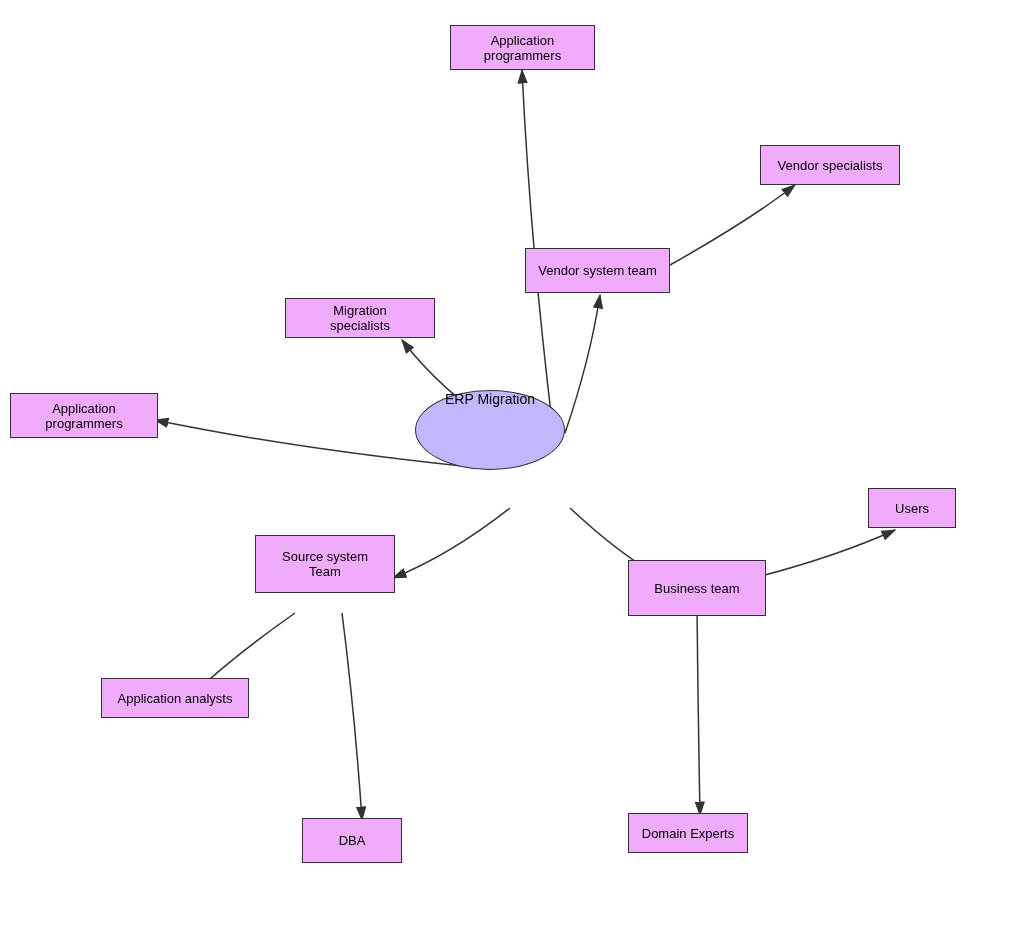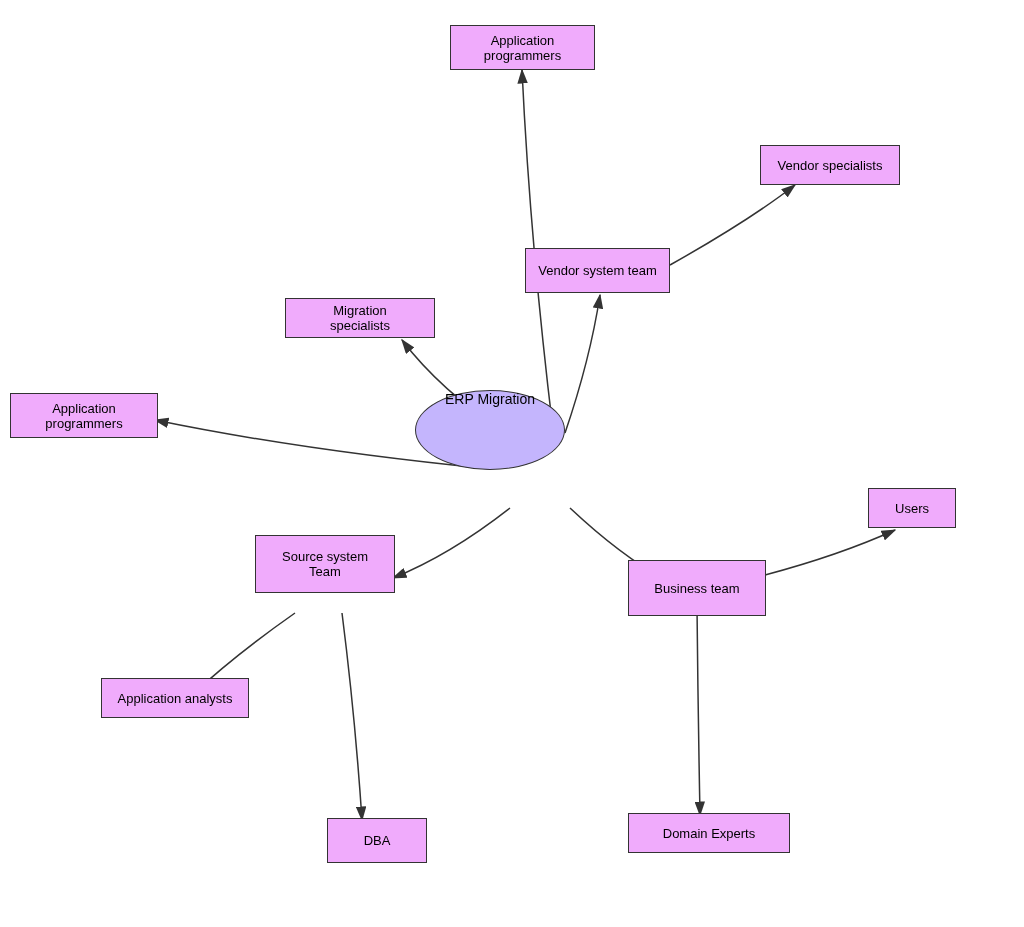--- a/index.html
+++ b/index.html
@@ -115,21 +115,21 @@
   </div>
 
   <div class="node-box" style="left: 868px; top: 488px; width: 88px; height: 40px; padding: 4px;">
     <span>Users</span>
   </div>
 
   <div class="node-box" style="left: 72px; top: 678px; width: 148px; height: 40px; padding: 4px; margin-left: 29px;">
     <span>Application analysts</span>
   </div>
 
-  <div class="node-box" style="left: 327px; top: 818px; width: 100px; height: 45px; padding: 4px;">
+  <div class="node-box" style="left: 302px; top: 818px; width: 100px; height: 45px; padding: 4px;">
     <span>DBA</span>
   </div>
 
-  <div class="node-box" style="left: 628px; top: 813px; width: 162px; height: 40px; padding: 4px;">
+  <div class="node-box" style="left: 628px; top: 813px; width: 120px; height: 40px; padding: 4px;">
     <span>Domain Experts</span>
   </div>
 
 </div>
 
 </body></html>

